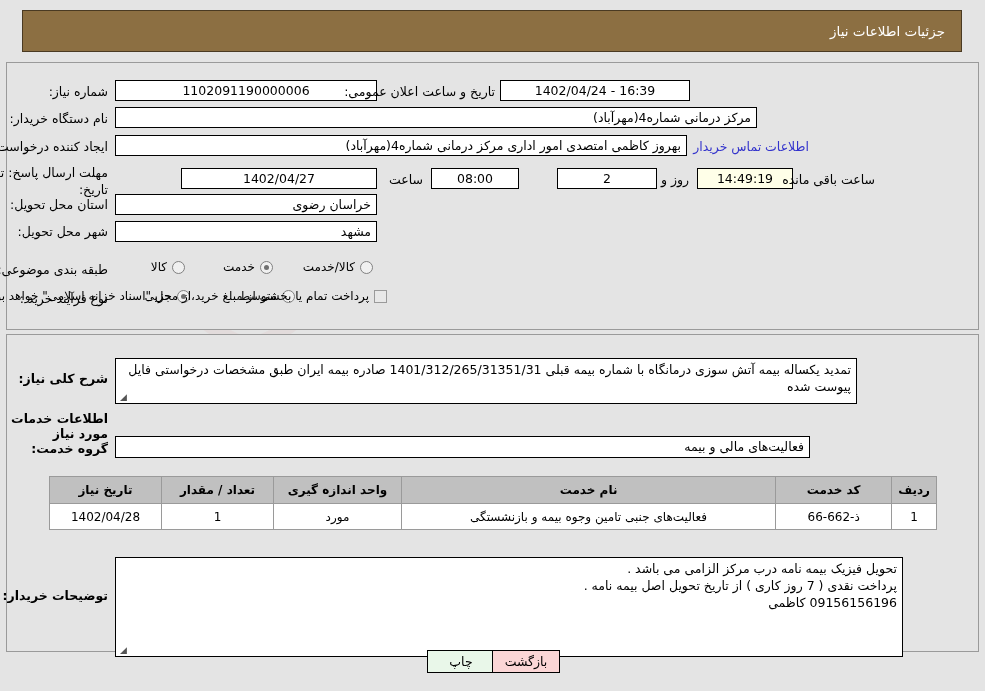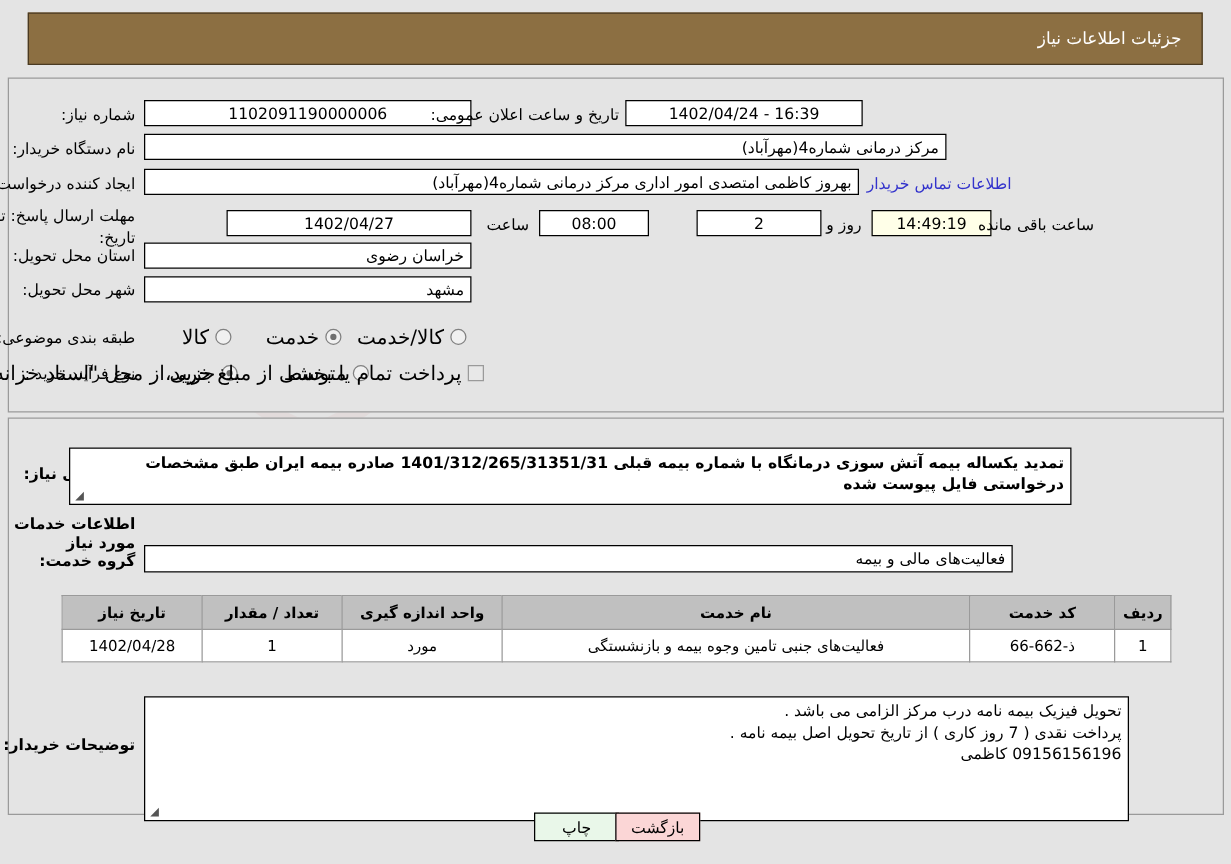--- a/index.html
+++ b/index.html
@@ -121,21 +121,21 @@
     flex: none;
   }
   .radio.on::after {
     content: "";
     position: absolute;
     left: 3px; top: 3px;
     width: 5px; height: 5px;
     border-radius: 50%;
     background: #707070;
   }
-  .radio-lbl { font-size: 16px; white-space: nowrap; }
+  .radio-lbl { font-size: 12px; white-space: nowrap; }
 
   .chk {
     width: 13px; height: 13px;
     border: 1px solid #9a9a9a;
     background: #E8E8E8;
     display: inline-block;
     flex: none;
   }
 
   
@@ -289,21 +289,21 @@
     <span class="radio-lbl">متوسط</span>
   </div>
   <div class="radio-grp" style="right:598px; top:289px;">
     <span class="chk"></span>
     <span class="radio-lbl">پرداخت تمام یا بخشی از مبلغ خرید،از محل "اسناد خزانه اسلامی" خواهد بود.</span>
   </div>
 
   <div class="panel" id="panel-bottom"></div>
 
   <div class="section-title" style="right:877px; top:371px;">شرح کلی نیاز:</div>
-  <div class="ta" style="right:128px; top:358px; width:802px; height:46px;font-weight:bold;">
+  <div class="ta" style="right:128px; top:358px; width:742px; height:46px;">
     <span>تمدید یکساله بیمه آتش سوزی درمانگاه با شماره بیمه قبلی 1401/312/265/31351/31 صادره بیمه ایران طبق مشخصات درخواستی فایل پیوست شده</span>
     <span class="grip">◢</span>
   </div>
 
   <div class="section-title" style="right:877px; top:411px;">اطلاعات خدمات مورد نیاز</div>
 
   <div class="section-title" style="right:877px; top:441px;">گروه خدمت:</div>
   <div class="fld rt" style="right:175px; top:436px; width:695px; height:22px; line-height:20px;">فعالیت‌های مالی و بیمه</div>
 
   <table class="svc" style="right:48px; top:476px; width:888px;">

